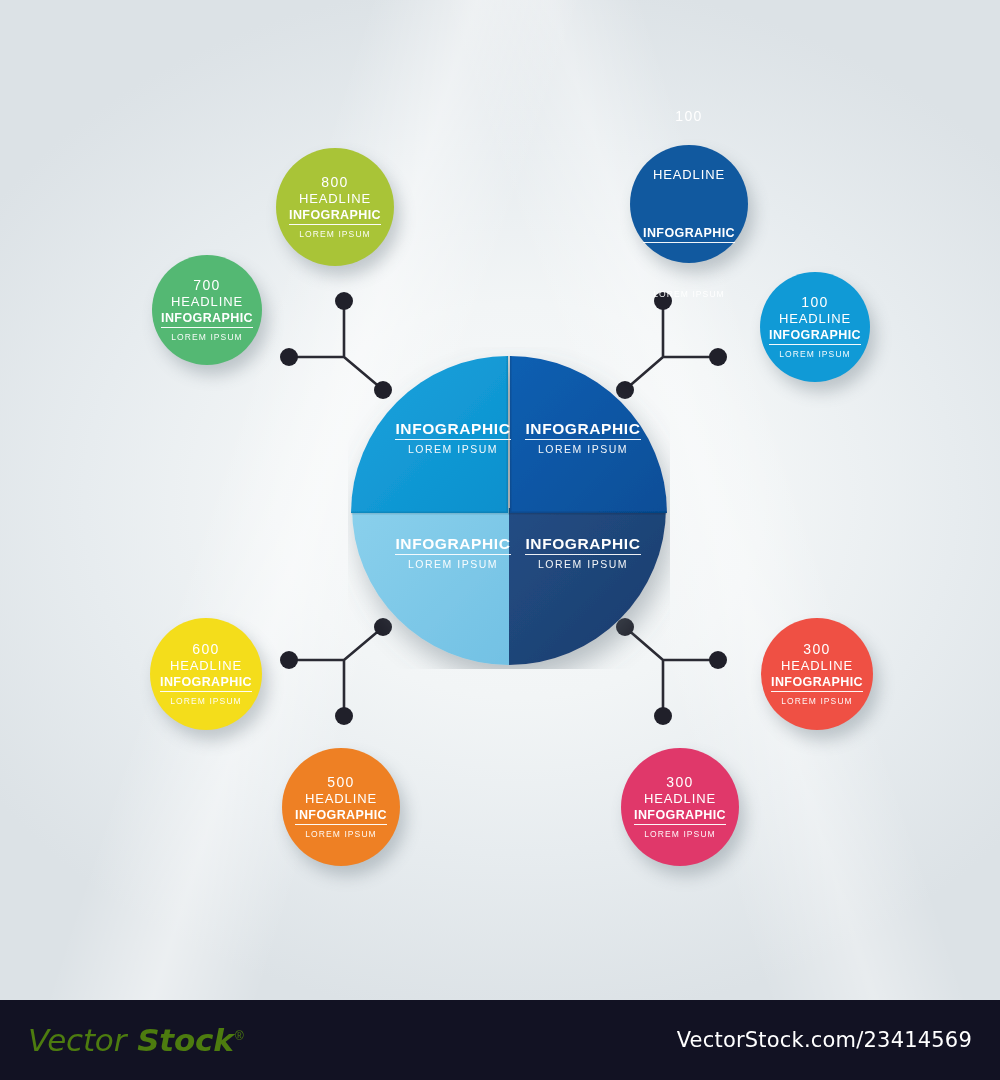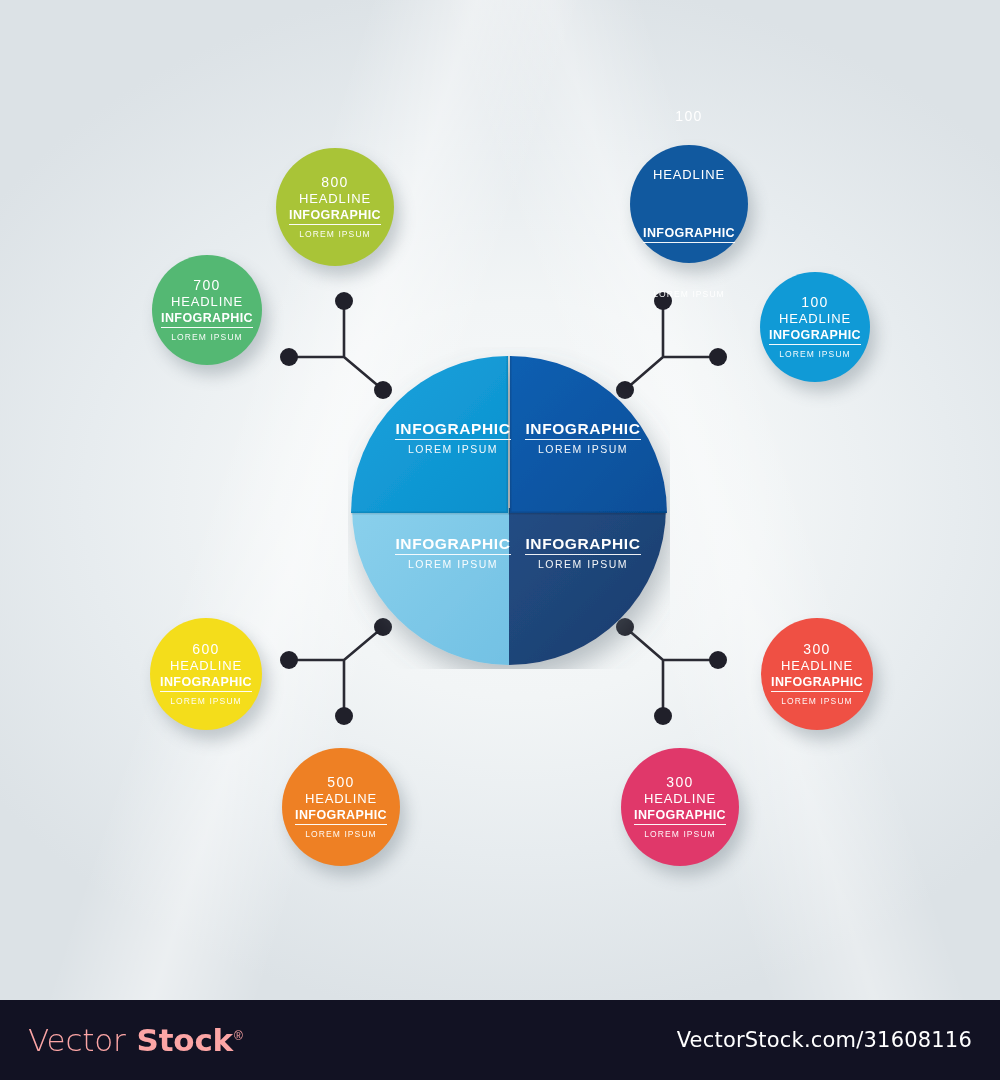--- a/index.html
+++ b/index.html
@@ -141,23 +141,24 @@
     background: #121223;
     display: flex;
     align-items: center;
     justify-content: space-between;
     padding: 0 28px;
     box-sizing: border-box;
   }
   #vs-logo {
     display: flex;
     align-items: baseline;
-    color: #fca5a5;
+    color: #4d7c0f;
     font-size: 31px;
     letter-spacing: -0.2px;
+    font-style: italic;
   }
   #vs-logo .vs-light { font-weight: 300; font-family: "DejaVu Sans", sans-serif; }
   #vs-logo .vs-bold  { font-weight: bold; font-family: "DejaVu Sans", sans-serif; margin-left: 11px; }
   #vs-logo .vs-reg   { font-size: 12px; vertical-align: super; position: relative; top: -11px; left: 1px; }
   #vs-url {
     color: #ffffff;
     font-size: 21px;
     font-family: "DejaVu Sans", sans-serif;
     letter-spacing: 0.2px;
   }
@@ -313,16 +314,16 @@
     </div>
 
   </div>
 
   <div id="footer">
     <div id="vs-logo">
       <span class="vs-light">Vector</span>
         <span class="vs-bold">Stock</span>
         <span class="vs-reg">®</span>
     </div>
-    <div id="vs-url">VectorStock.com/31608116</div>
+    <div id="vs-url">VectorStock.com/23414569</div>
   </div>
 
 </div>
 
 </body></html>

